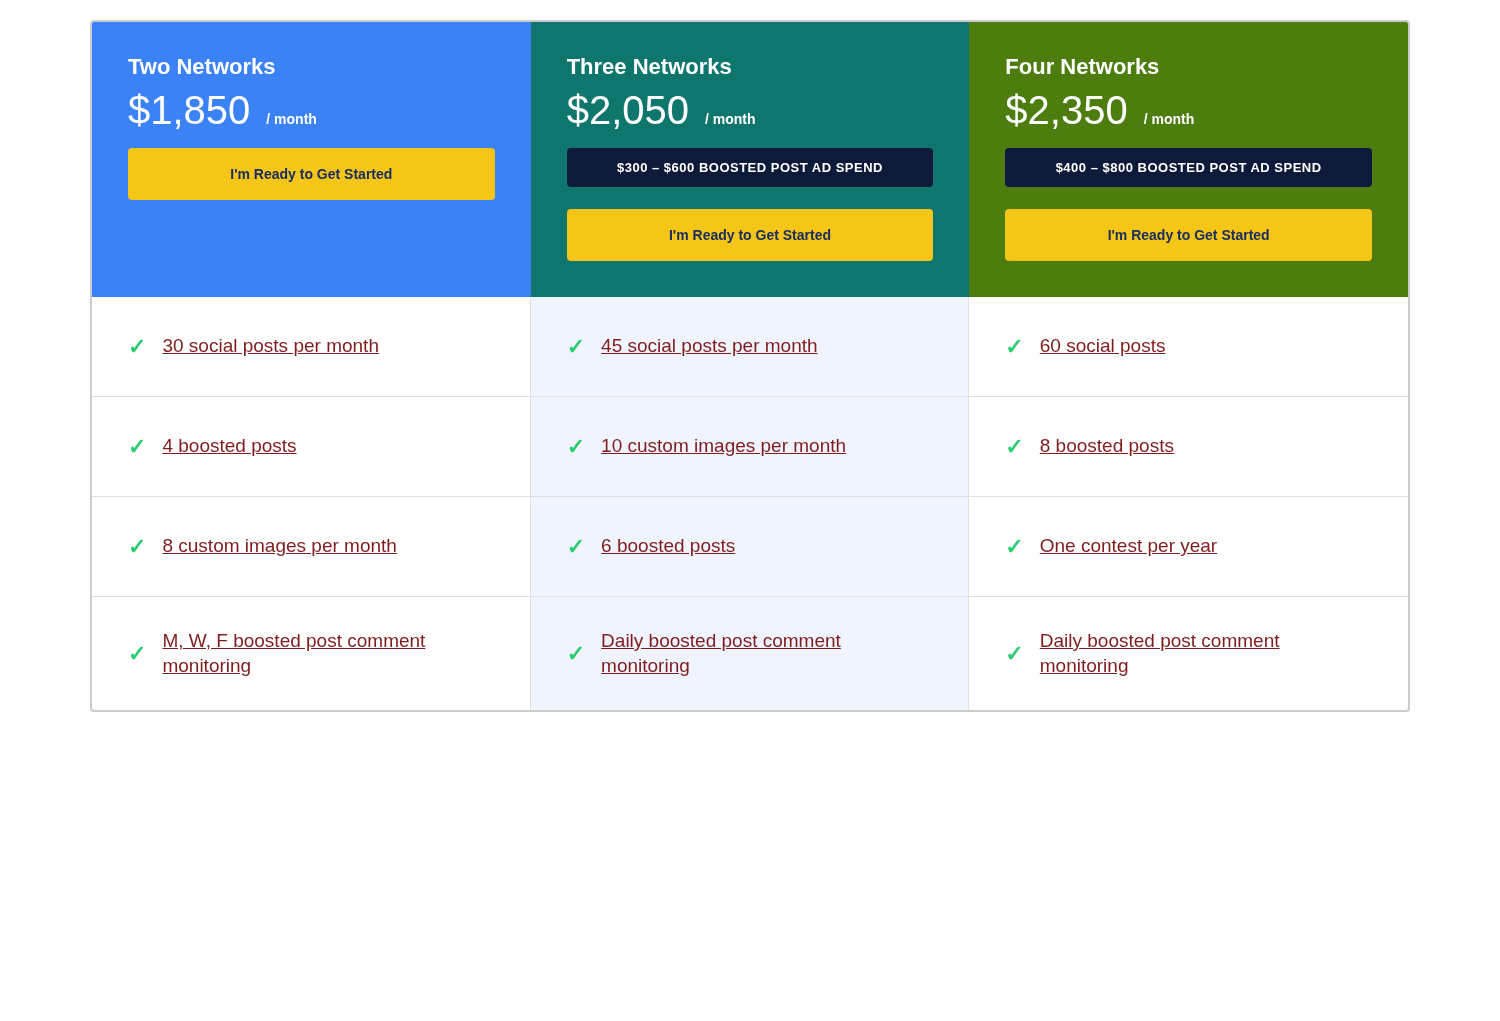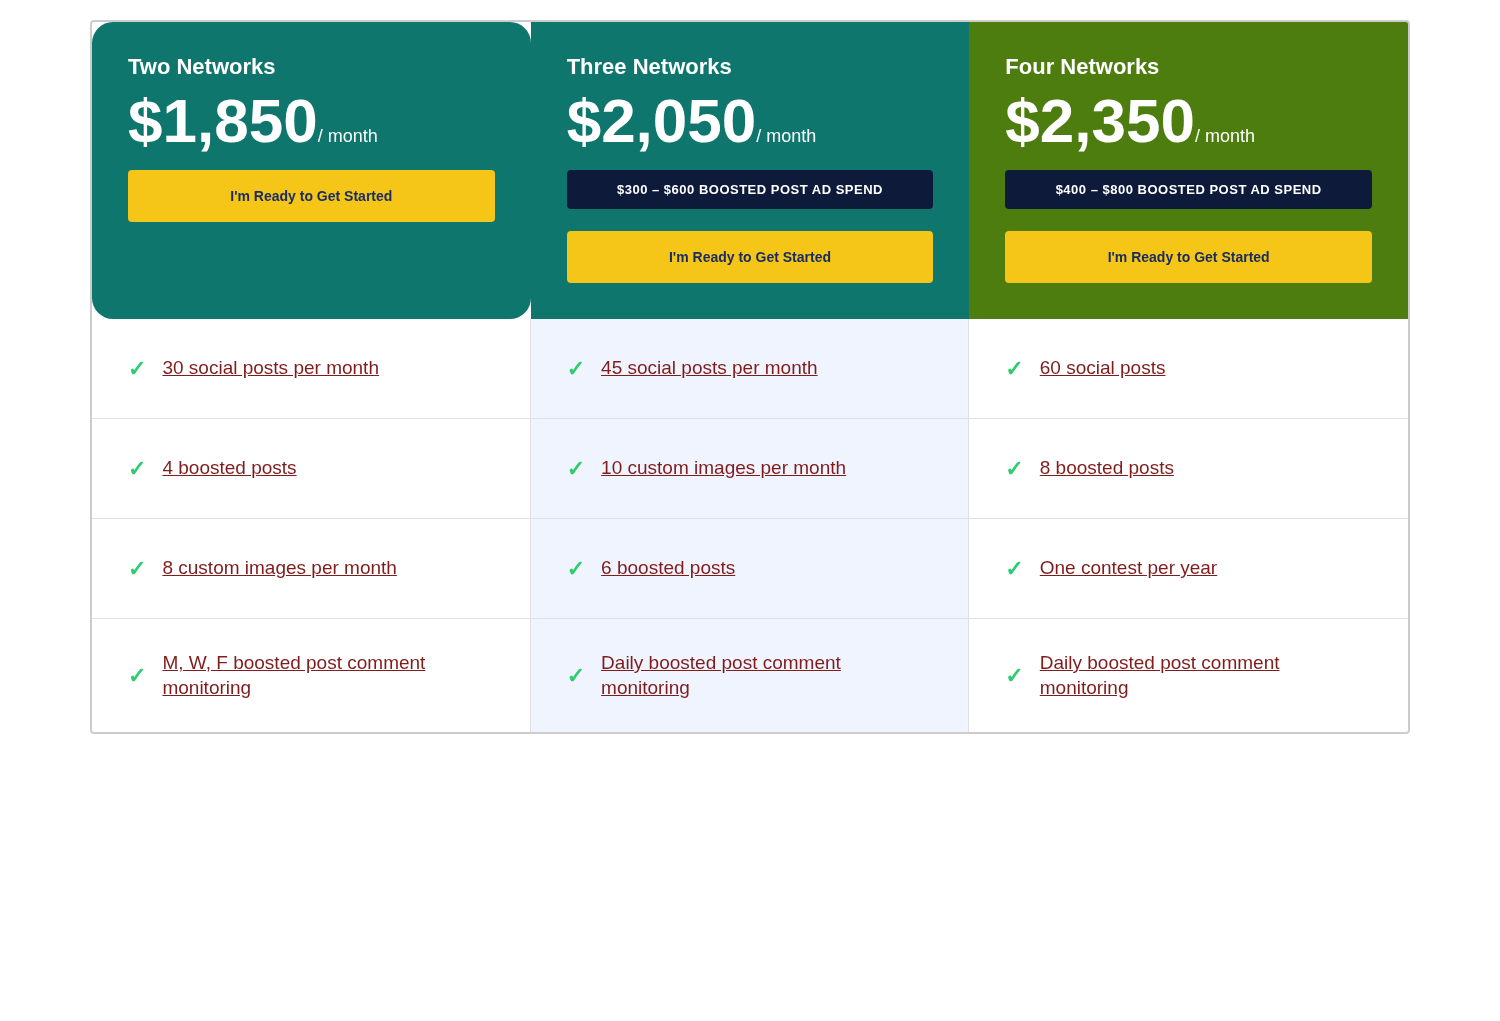--- a/index.html
+++ b/index.html
@@ -31,22 +31,21 @@
       display: grid;
       grid-template-columns: 1fr 1fr 1fr;
     }
 
     .plan-header {
       padding: 32px 36px 36px;
       color: #fff;
     }
 
     .plan-header.plan-1 {
-      background: #0f766e;
-      border-radius: 21px;
+      background: #3b82f6;
     }
 
     .plan-header.plan-2 {
       background: #0f766e;
     }
 
     .plan-header.plan-3 {
       background: #4d7c0f;
     }
 
@@ -57,31 +56,31 @@
       margin-bottom: 10px;
     }
 
     .plan-price {
       display: flex;
       align-items: baseline;
       margin-bottom: 18px;
     }
 
     .price-amount {
-      font-size: 62px;
-      font-weight: 700;
+      font-size: 40px;
+      font-weight: 400;
       color: #fff;
       line-height: 1;
     }
 
     .price-period {
-      font-size: 18px;
-      font-weight: 400;
-      color: #fff;
-      margin-left: 0;
+      font-size: 14px;
+      font-weight: 700;
+      color: #fff;
+      margin-left: 16px;
     }
 
     .ad-spend-badge {
       background: #0d1a3a;
       color: #fff;
       font-size: 13px;
       font-weight: 700;
       text-transform: uppercase;
       padding: 12px 18px;
       text-align: center;

